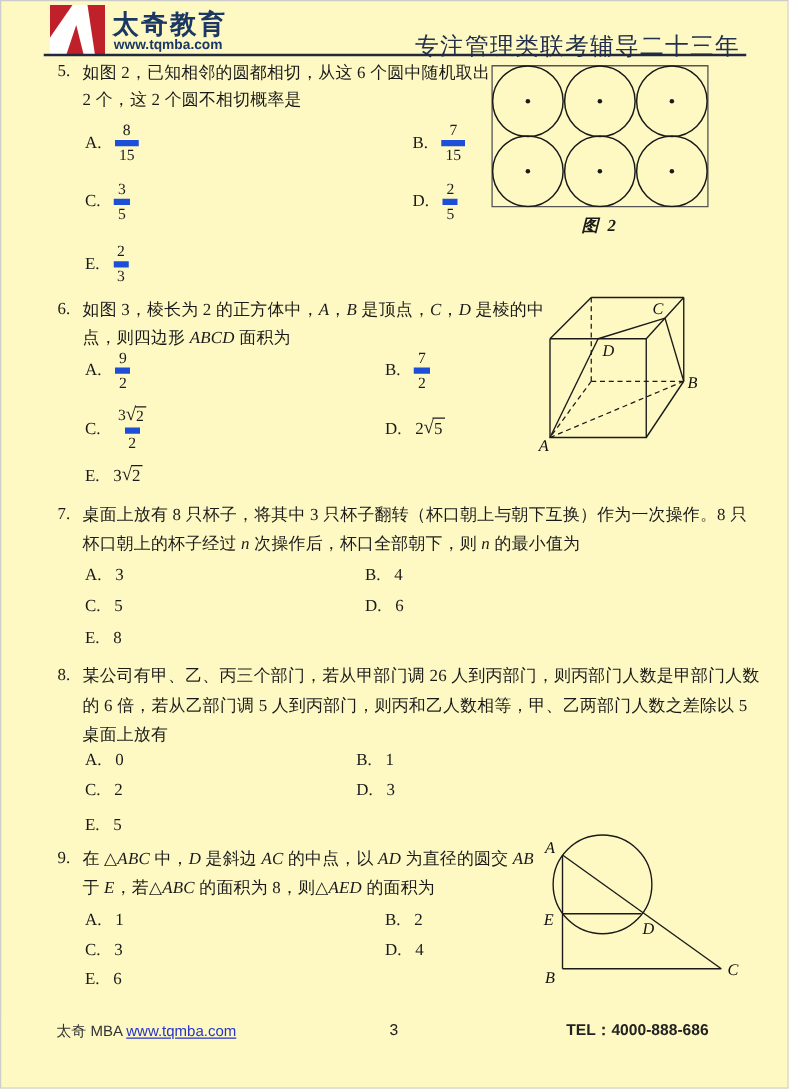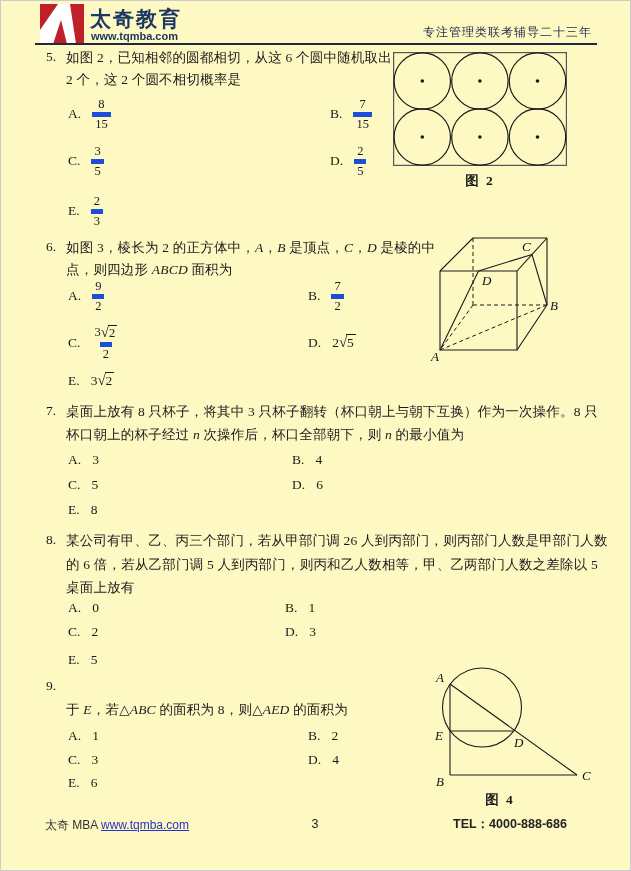--- a/index.html
+++ b/index.html
@@ -5,21 +5,21 @@
   html,body{margin:0;padding:0;background:#ffffff;}
   .page{position:relative;width:631px;height:871px;background:#fef9c3;overflow:hidden;
         font-family:"Liberation Serif","DejaVu Serif",serif;color:#1a1a1a;
         box-shadow:inset 0 0 0 1px #cccccc;}
   .abs{position:absolute;}
   
   .brand{position:absolute;left:90px;top:5px;font-family:"Liberation Sans","DejaVu Sans",sans-serif;
          font-weight:bold;font-size:21px;letter-spacing:2px;color:#1b3763;}
   .site{position:absolute;left:91px;top:30px;font-family:"Liberation Sans","DejaVu Sans",sans-serif;
         font-weight:bold;font-size:11px;color:#1b3763;}
-  .tagline{position:absolute;right:39px;top:24px;font-size:12px;letter-spacing:1px;color:#23304e;font-family:Liberation Mono, monospace;}
+  .tagline{position:absolute;right:39px;top:24px;font-size:19px;letter-spacing:1px;color:#23304e;font-family:Liberation Mono, monospace;}
   .hrule{position:absolute;left:35px;top:43px;width:562px;height:2px;background:#20293f;}
   
   .qnum{position:absolute;font-size:13.5px;white-space:nowrap;}
   .stem-line{position:absolute;font-size:13.5px;white-space:nowrap;letter-spacing:0.2px;}
   .stem-line i{font-family:"Liberation Serif","DejaVu Serif",serif;}
   
   .opt{position:absolute;display:flex;align-items:center;gap:11px;font-size:13.5px;white-space:nowrap;}
   .frac{display:inline-flex;flex-direction:column;align-items:center;line-height:1.18;font-size:12.5px;text-align:center;}
   .fden{border-top:5px solid #1d4ed8;padding:0 3px;}
   .fnum{padding:0 3px;}
@@ -109,21 +109,21 @@
       <g fill="#1a1a1a">
         <circle cx="29.3" cy="29" r="1.8"></circle>
           <circle cx="86.9" cy="29" r="1.8"></circle>
           <circle cx="144.5" cy="29" r="1.8"></circle>
         <circle cx="29.3" cy="85" r="1.8"></circle>
           <circle cx="86.9" cy="85" r="1.8"></circle>
           <circle cx="144.5" cy="85" r="1.8"></circle>
       </g>
     </svg>
   </div>
-  <div class="figcap" style="left:393px;top:172px;width:174px;">图 2</div>
+  <div class="figcap" style="left:393px;top:172px;width:174px;font-style:italic;">图 2</div>
 
   <div class="qnum" style="left:46px;top:239px;">6.</div>
   <div class="stem-line" style="left:66px;top:239px;">如图 3，棱长为 2 的正方体中，<i>A</i>，<i>B</i> 是顶点，<i>C</i>，<i>D</i> 是棱的中</div>
   <div class="stem-line" style="left:66px;top:261px;text-align:center;">点，则四边形 <i>ABCD</i> 面积为</div>
 
   <div class="opt" style="left:68px;top:279px;">
     <span>A.</span>
     <span class="frac">
         <span class="fnum">9</span>
         <span class="fden">2</span>
@@ -235,20 +235,21 @@
   <div class="opt" style="left:285px;top:624px;">
     <span>D.</span>
     <span>3</span>
   </div>
   <div class="opt" style="left:68px;top:652px;">
     <span>E.</span>
     <span>5</span>
   </div>
 
   <div class="qnum" style="left:46px;top:678px;">9.</div>
+  <div class="stem-line" style="left:66px;top:678px;">在 △<i>ABC</i> 中，<i>D</i> 是斜边 <i>AC</i> 的中点，以 <i>AD</i> 为直径的圆交 <i>AB</i></div>
   <div class="stem-line" style="left:66px;top:701px;">于 <i>E</i>，若△<i>ABC</i> 的面积为 8，则△<i>AED</i> 的面积为</div>
 
   <div class="opt" style="left:68px;top:728px;">
     <span>A.</span>
     <span>1</span>
   </div>
   <div class="opt" style="left:308px;top:728px;">
     <span>B.</span>
     <span>2</span>
   </div>
@@ -274,21 +275,20 @@
         <line x1="25" y1="29" x2="152" y2="120"></line>
         <line x1="25" y1="76" x2="88" y2="76"></line>
       </g>
       <text x="19" y="27" text-anchor="end">A</text>
       <text x="18" y="85" text-anchor="end">E</text>
       <text x="89" y="92">D</text>
       <text x="19" y="131" text-anchor="end">B</text>
       <text x="157" y="125">C</text>
     </svg>
   </div>
-  <div class="figcap" style="left:425px;top:791px;width:150px;">图 4</div>
 
   <div class="footer-left">
     <span>太奇 MBA </span><a class="footer-link">www.tqmba.com</a>
   </div>
   <div class="footer-page">3</div>
   <div class="footer-tel">TEL：4000-888-686</div>
 
 </div>
 
 </body></html>

